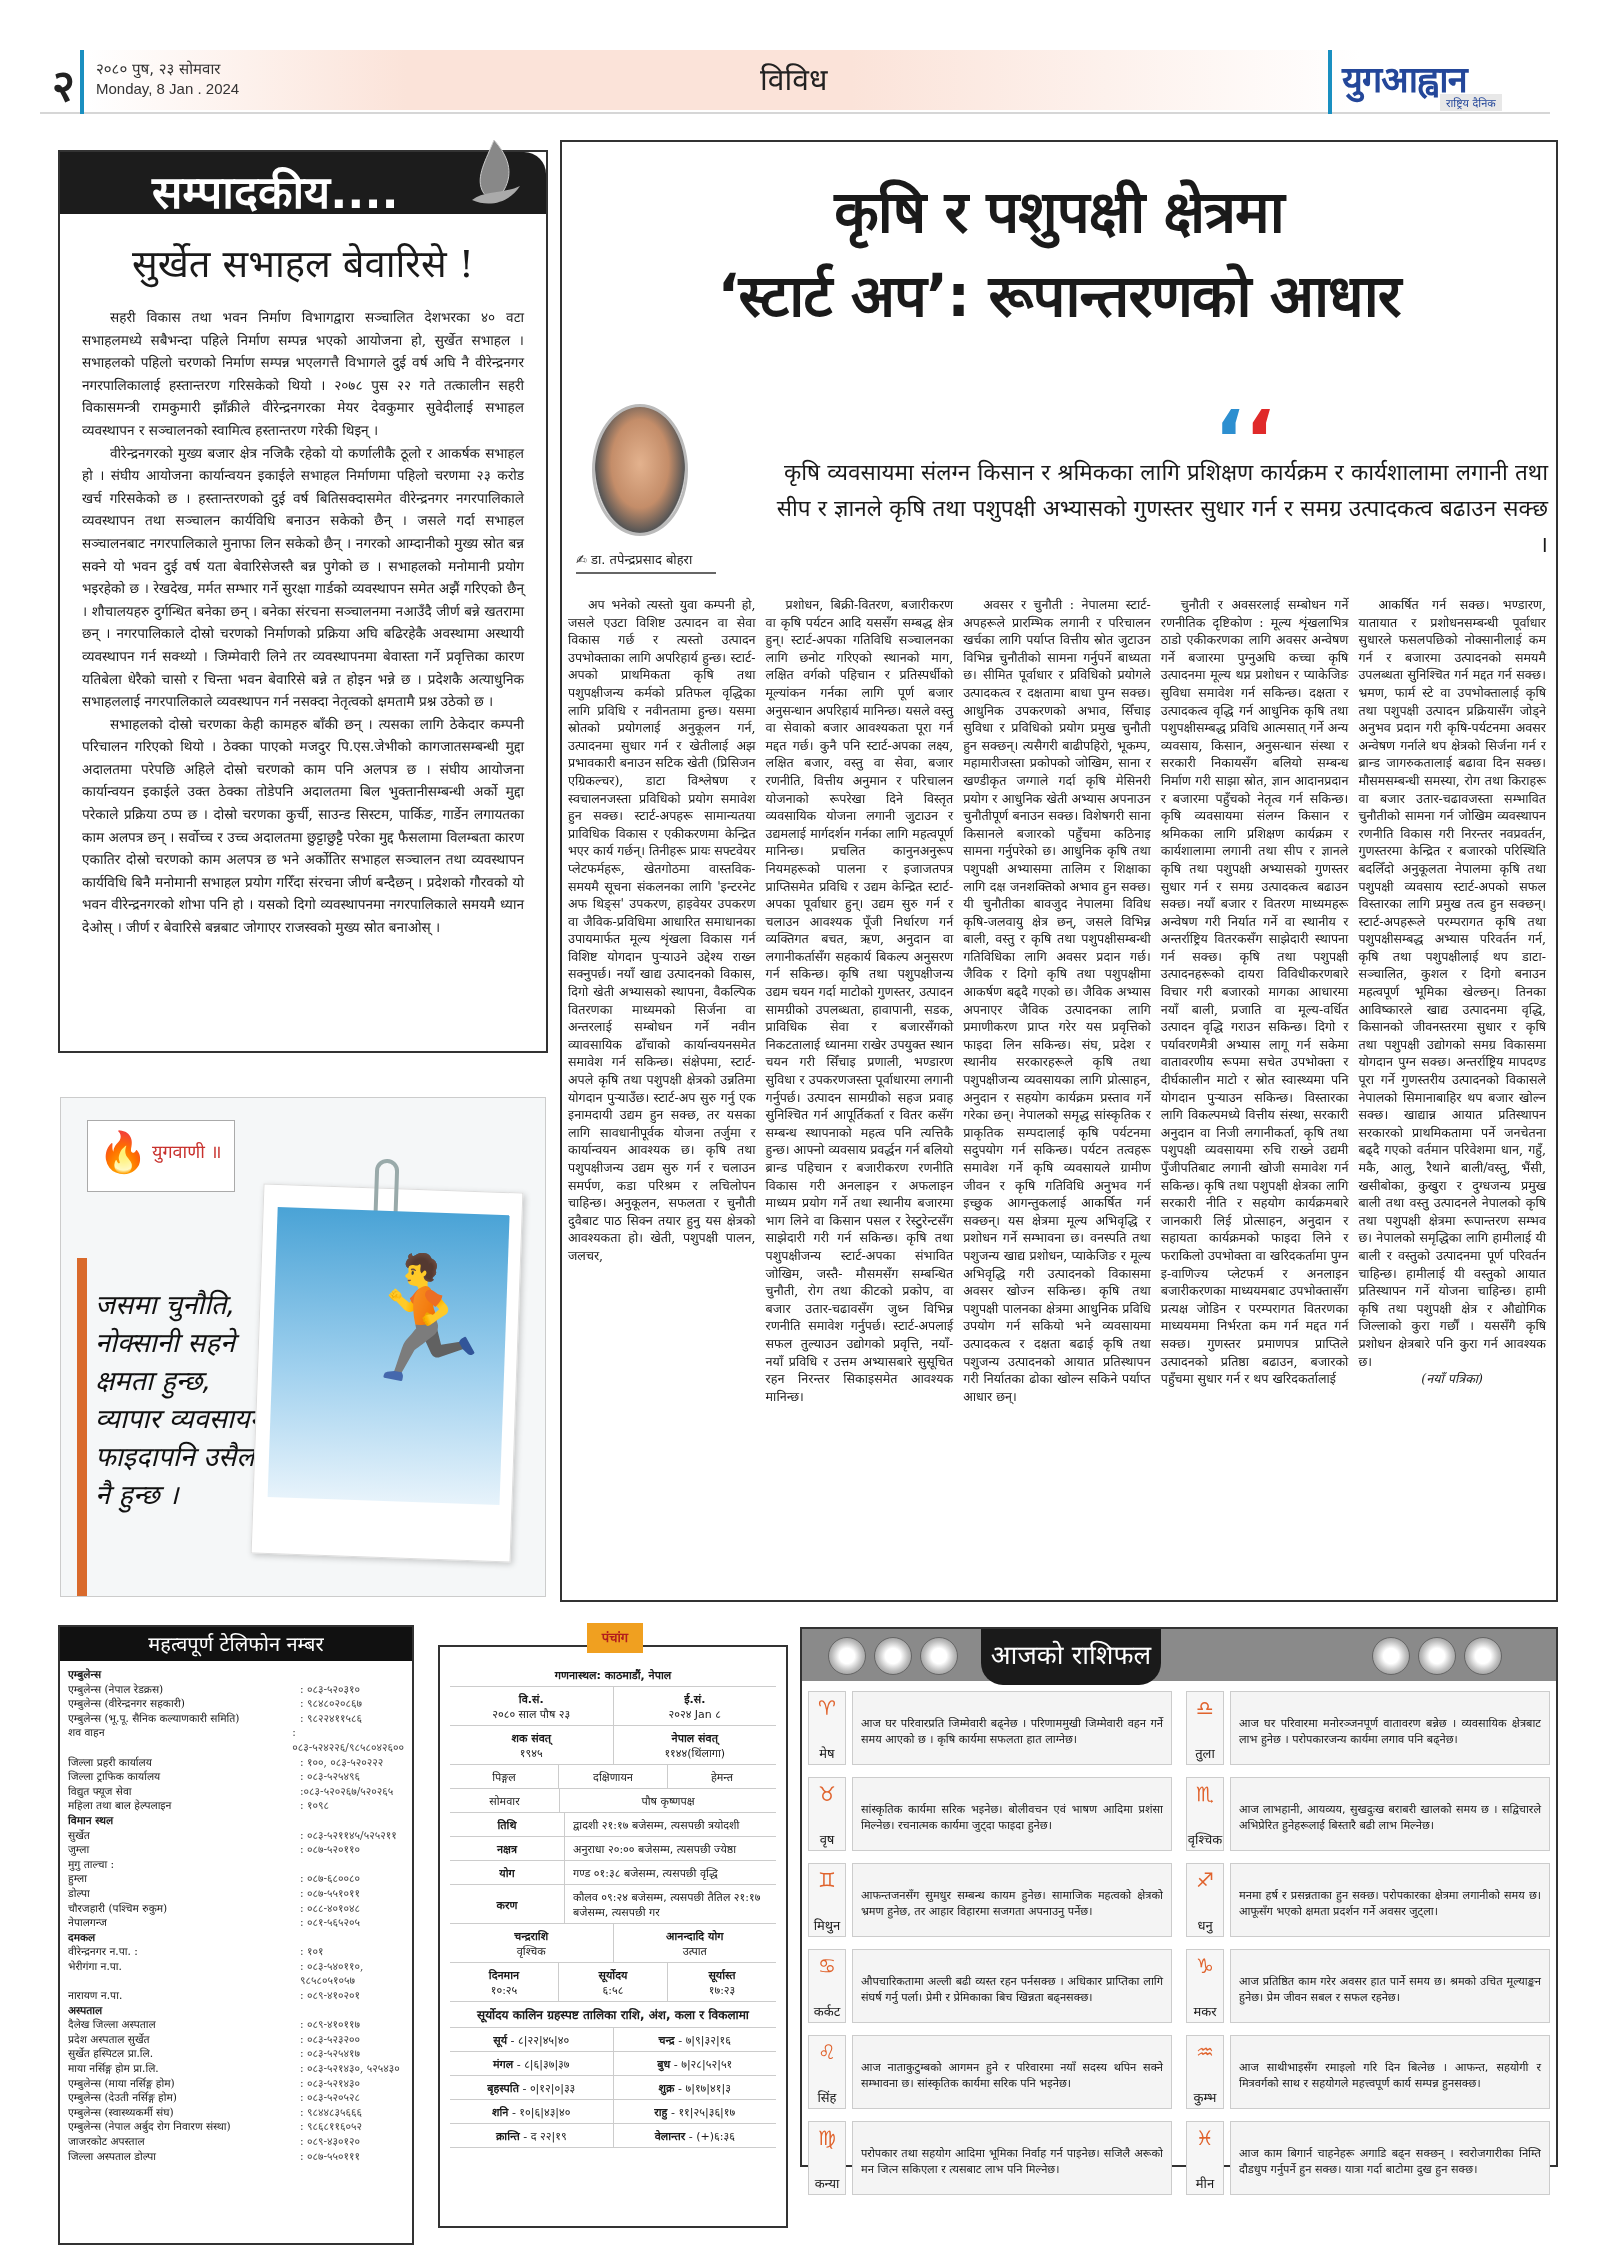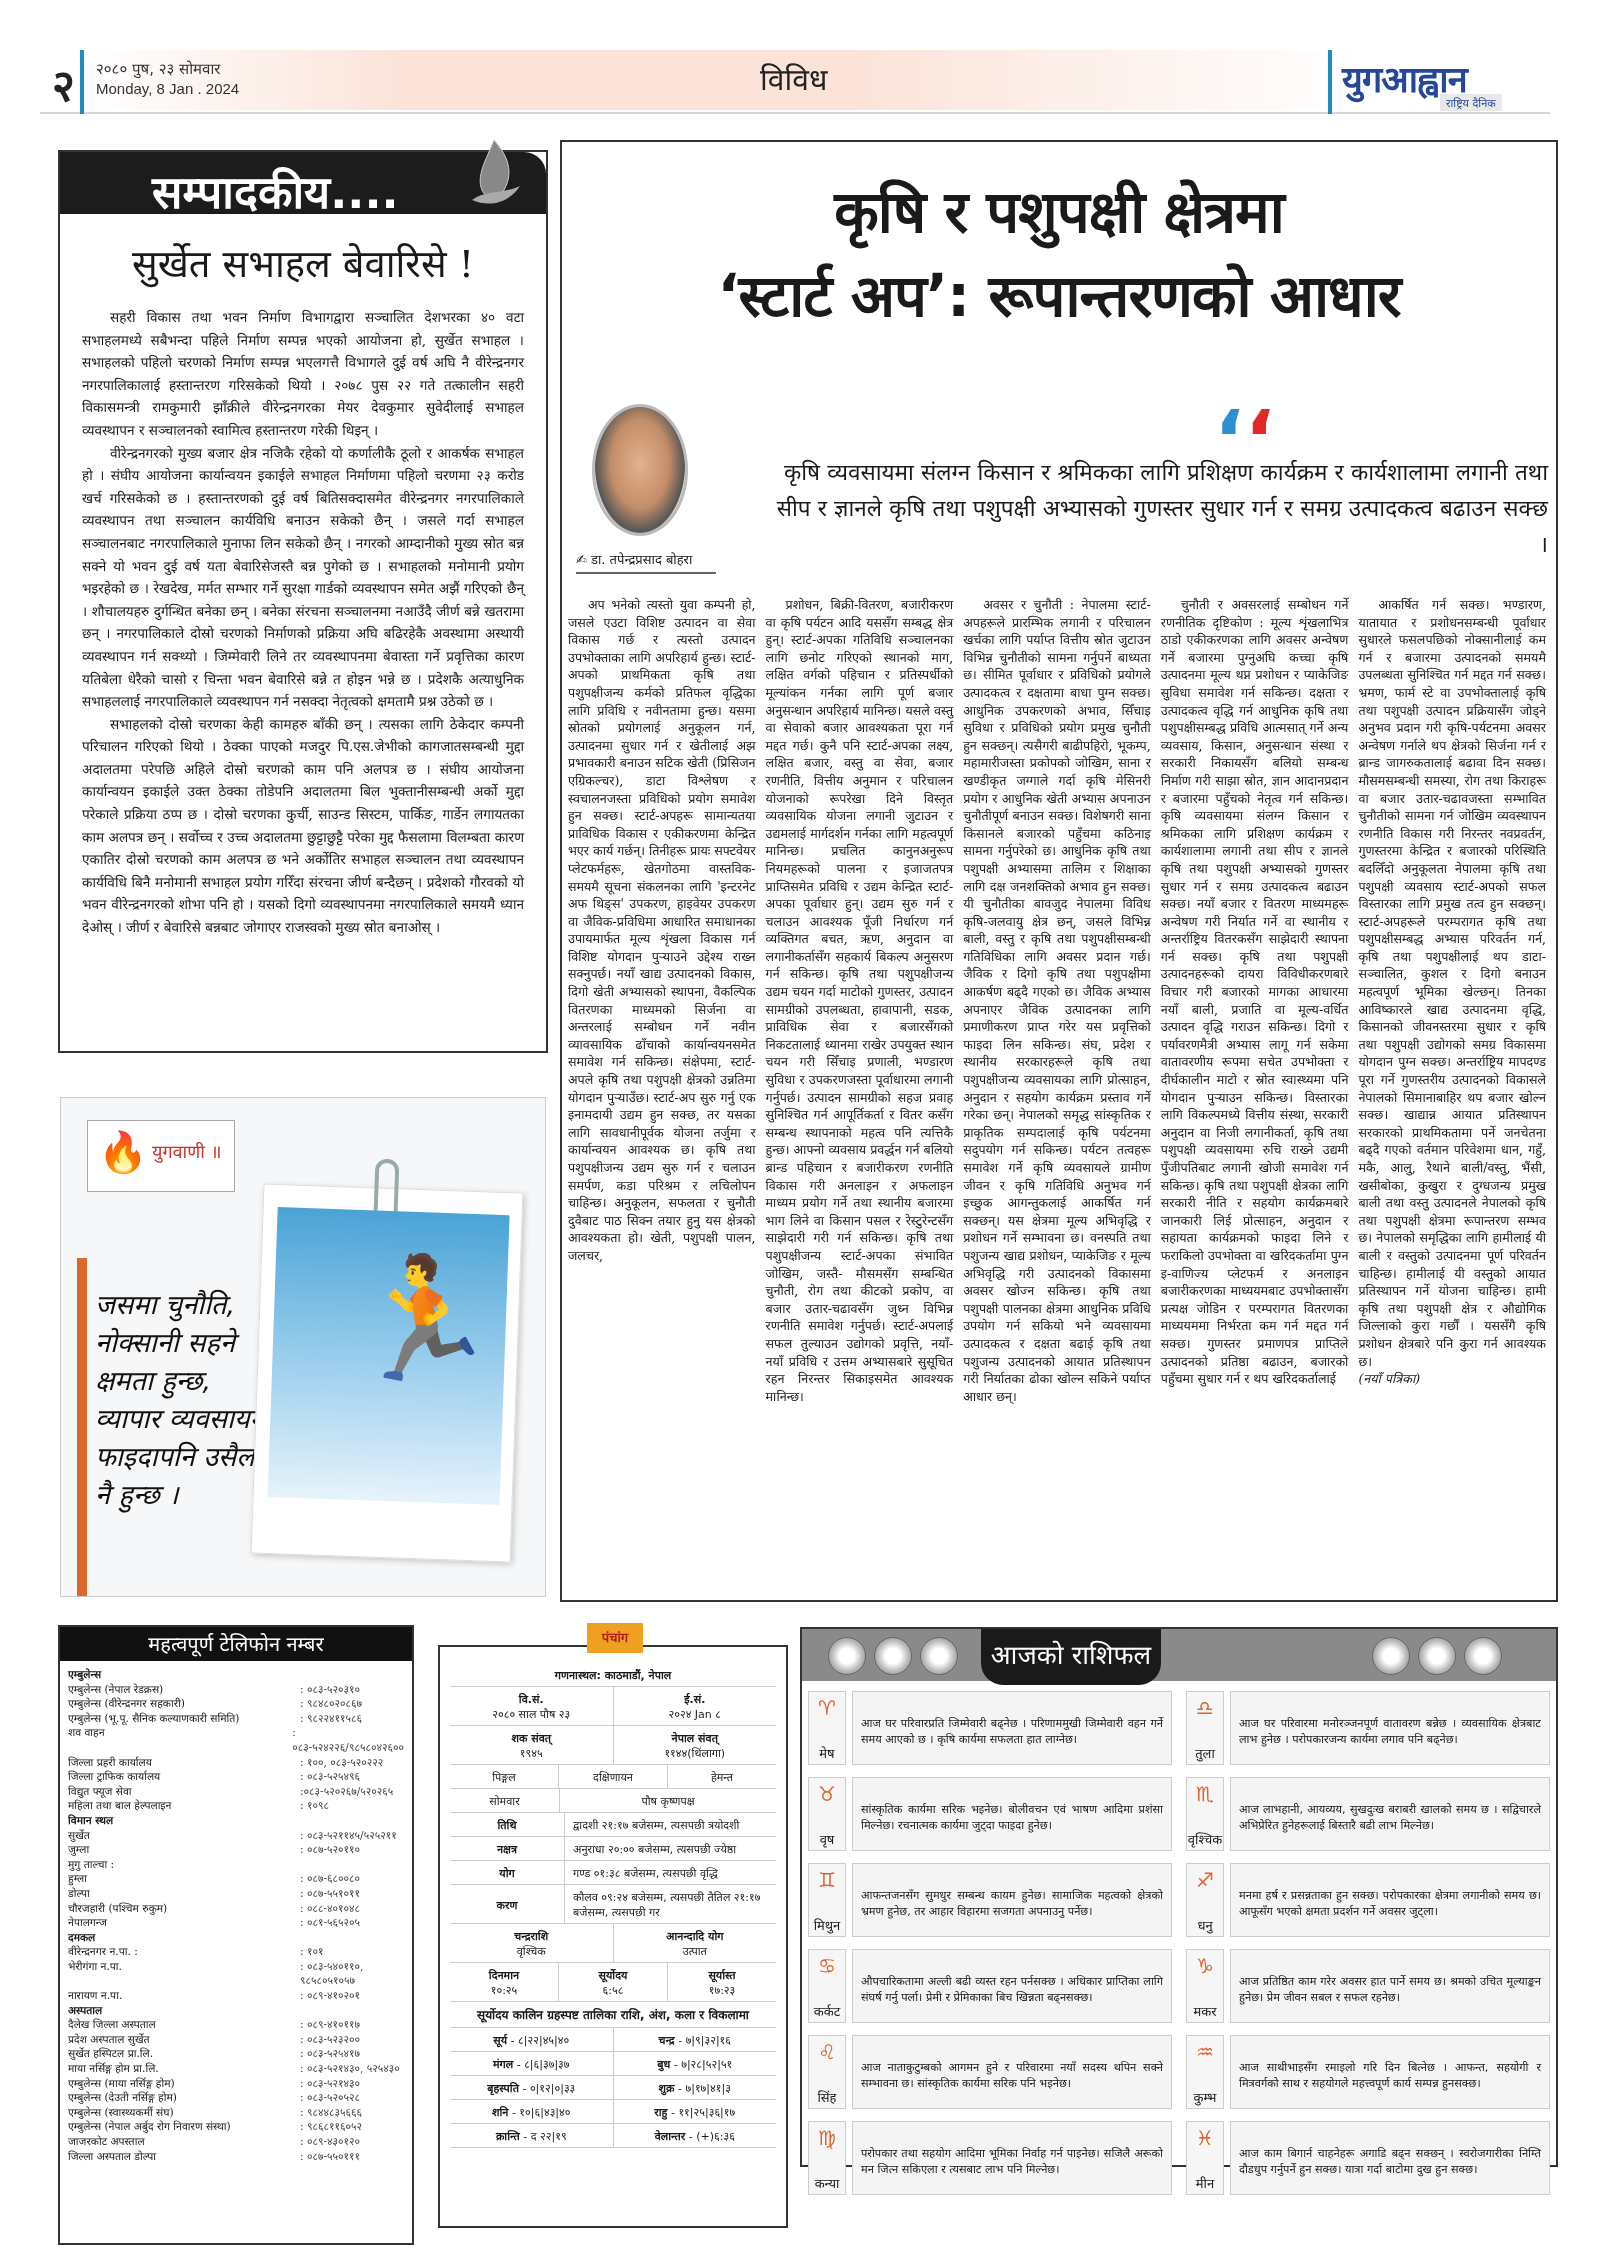--- a/index.html
+++ b/index.html
@@ -43,21 +43,21 @@
   .article { position: absolute; left: 560px; top: 140px; width: 998px; height: 1462px; border: 2px solid #333; }
   .art-title { text-align: center; font-size: 58px; font-weight: bold; line-height: 84px; margin-top: 28px; font-family: "DejaVu Sans", sans-serif; letter-spacing: -1px; }
   .portrait { position: absolute; left: 30px; top: 262px; width: 96px; height: 132px; border-radius: 50%; background: radial-gradient(ellipse at 50% 45%, #e3b28e 0%, #c48d69 45%, #555 70%, #eee 72%, #fff 100%); border: 3px solid #bbb; }
   .author { position: absolute; left: 14px; top: 408px; font-size: 13px; border-bottom: 2px solid #666; padding-bottom: 4px; width: 140px; }
   .quote-mark { position: absolute; left: 652px; top: 252px; font-size: 80px; font-weight: bold; }
   .qm-blue { color: #2d8fd0; } .qm-red { color: #e02a2a; }
   .pull-quote { position: absolute; left: 200px; top: 312px; width: 786px; font-size: 22.5px; line-height: 36px; text-align: right; }
   .cols { position: absolute; left: 6px; top: 454px; right: 10px; display: flex; gap: 10px; }
   .col { flex: 1; font-size: 12.6px; line-height: 17.6px; text-align: justify; font-family: "DejaVu Serif", serif; }
   .col p { text-indent: 20px; }
-  .credit { text-align: left; font-style: italic; }
+  .credit { text-align: center; font-style: italic; }
 
   
   .phone { position: absolute; left: 58px; top: 1625px; width: 356px; height: 620px; border: 2px solid #333; }
   .phone-head { height: 34px; background: #111; color: #fff; font-size: 20px; text-align: center; line-height: 34px; }
   .phone-list { padding: 6px 8px; font-size: 10.6px; line-height: 14.6px; font-family: "DejaVu Serif", serif; }
   .prow { display: flex; gap: 32px; }
   .prow .pl { width: 200px; }
   .prow .pv { flex: 1; color: #444; }
   .pcat { font-weight: bold; }
 

